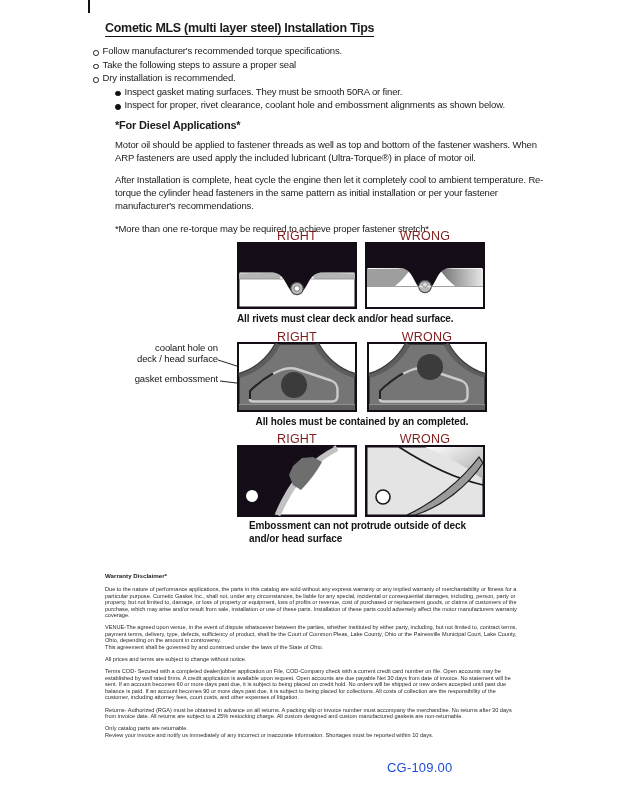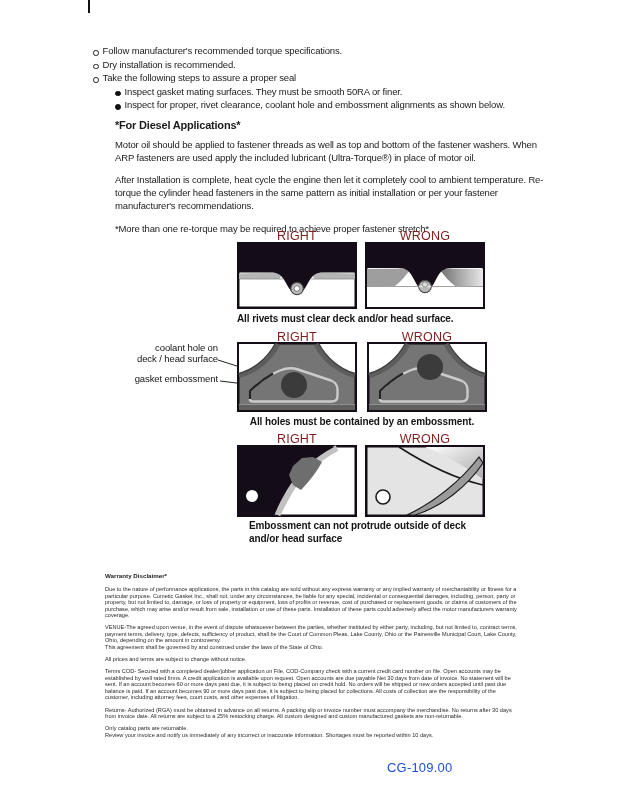--- a/index.html
+++ b/index.html
@@ -33,33 +33,34 @@
   .disclaimer p.tight{margin-bottom:0;}
   .doc-code{position:absolute;left:387px;top:760px;font-size:13px;color:#1d4ed8;letter-spacing:0.2px;}
 </style>
 </head>
 <body>
 
 <div class="page">
 
   <div class="crop-mark"></div>
 
+  <div class="doc-title">Cometic MLS (multi layer steel) Installation Tips</div>
 
   <div class="bullets">
     <div class="bullet-line">
       <span class="marker"></span>
       <span>Follow manufacturer's recommended torque specifications.</span>
     </div>
     <div class="bullet-line">
       <span class="marker"></span>
-      <span>Dry installation is recommended.</span>
+      <span>Take the following steps to assure a proper seal</span>
     </div>
     <div class="bullet-line">
       <span class="marker"></span>
-      <span>Take the following steps to assure a proper seal</span>
+      <span>Dry installation is recommended.</span>
     </div>
     <div class="bullet-line sub">
       <span class="marker filled"></span>
       <span>Inspect gasket mating surfaces.  They must be smooth 50RA or finer.</span>
     </div>
     <div class="bullet-line sub">
       <span class="marker filled"></span>
       <span>Inspect for proper, rivet clearance, coolant hole and embossment alignments as shown below.</span>
     </div>
   </div>
@@ -142,21 +143,21 @@
     <path d="M82 2 H118 V31.5 C102 27 89 15 82 2 Z" fill="#ffffff"></path>
     <path d="M38 2 C31 15 18 27 2 31.5" stroke="#3f3f3f" stroke-width="1.4" fill="none"></path>
     <path d="M82 2 C89 15 102 27 118 31.5" stroke="#3f3f3f" stroke-width="1.4" fill="none"></path>
     <rect x="2" y="62.5" width="116" height="5.5" fill="#606060"></rect>
     <line x1="2" y1="62.5" x2="118" y2="62.5" stroke="#8f8f8f" stroke-width="1"></line>
     <path d="M13 59 V49 C20 42 32 33 43 28.5 C49 26 55 25.5 61 27.5 L94 38.5 C99 40.5 100.5 43.5 100.5 47.5 V54 C100.5 57.5 98.5 59.5 94.5 59.5 H16 C14 59.5 13 58.8 13 57.5 Z" fill="none" stroke="#cbcbcb" stroke-width="2.4"></path>
     <path d="M13 57 V49 C18 44 27 36.5 36 31.5" fill="none" stroke="#242424" stroke-width="2.4"></path>
     <circle cx="63" cy="25" r="13" fill="#3b3b3b"></circle>
   </svg>
 
-  <div class="caption centered" style="left:237px;top:416px;">All holes must be contained by an embossment.</div>
+  <div class="caption centered" style="left:237px;top:416px;">All holes must be contained by an completed.</div>
 
   <div class="rw-label" style="left:237px;top:432px;">RIGHT</div>
   <div class="rw-label" style="left:365px;top:432px;">WRONG</div>
 
   <svg class="panel" style="left:237px;top:445px;" width="120" height="72" viewBox="0 0 120 72">
     <rect x="1.25" y="1.25" width="117.5" height="69.5" fill="#ffffff" stroke="#140d17" stroke-width="2.5"></rect>
     <path d="M100 3 C81 13 63 29 53 46 C46 58 42 66.5 40.5 70" stroke="#c2c2c2" stroke-width="6" fill="none"></path>
     <path d="M2 2 H97 C78 12 60 28 50 45 C43 57 39 66 37.5 70 H2 Z" fill="#140d17"></path>
     <path d="M56 21 L65 13 L76 12 L85 17 C80 26 73 36 64 45 L56 40 L52 30 Z" fill="#6e6e6e"></path>
     <circle cx="15" cy="51" r="6" fill="#ffffff"></circle>

